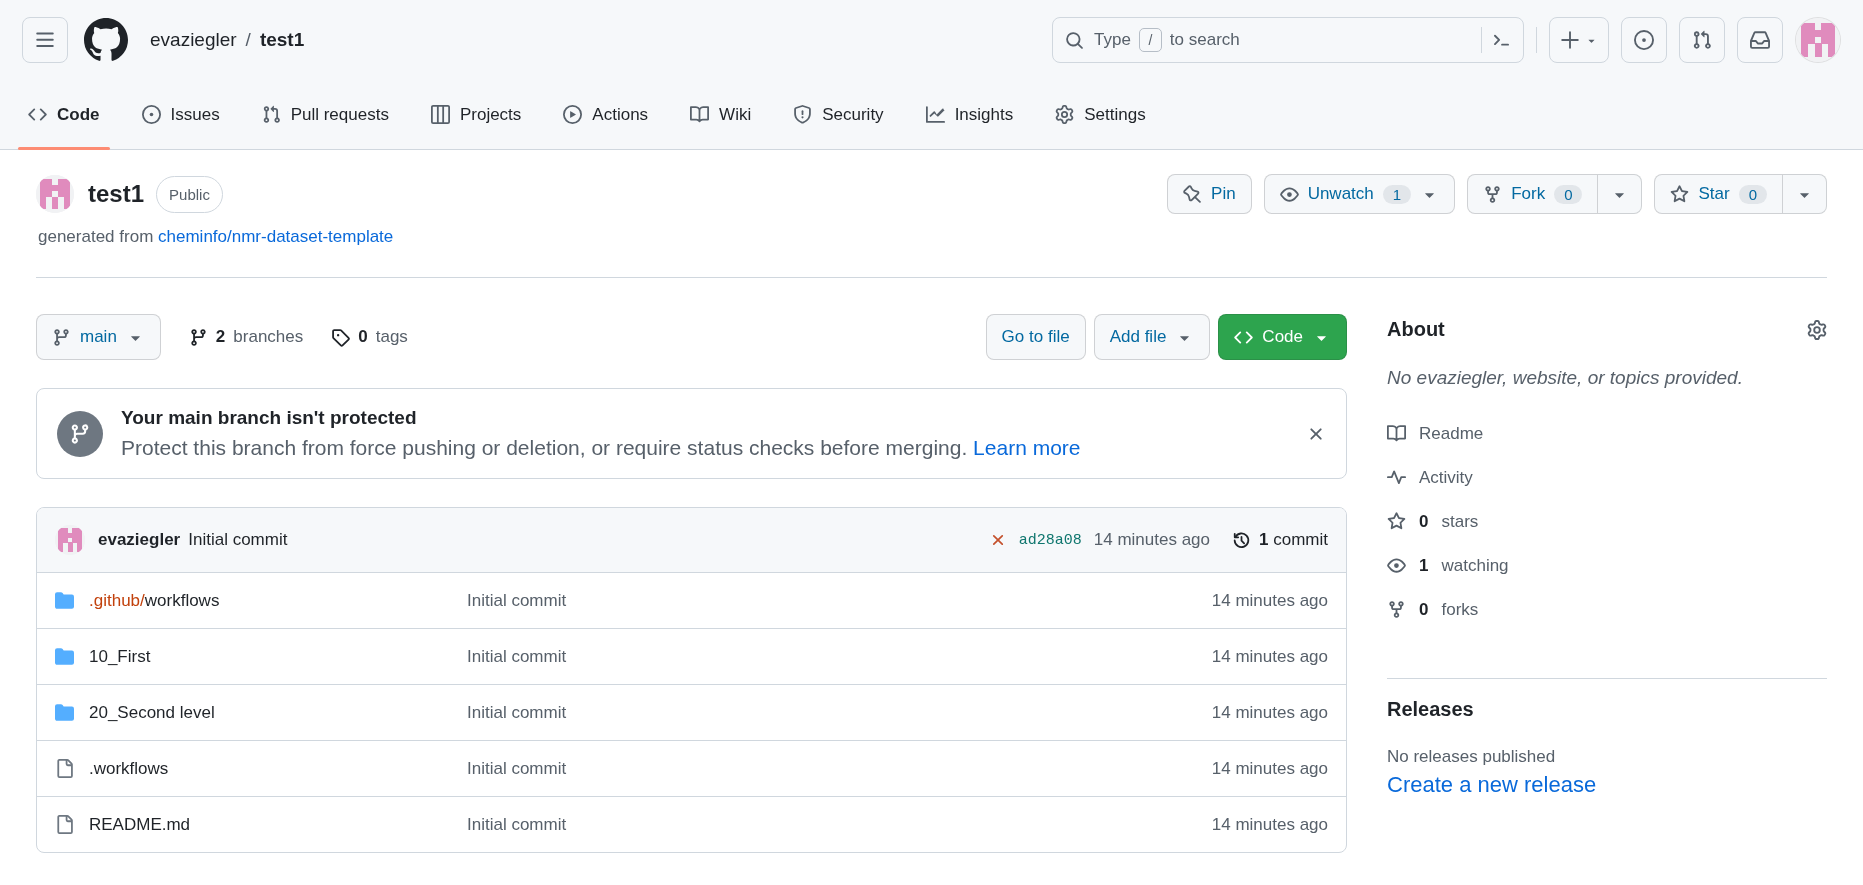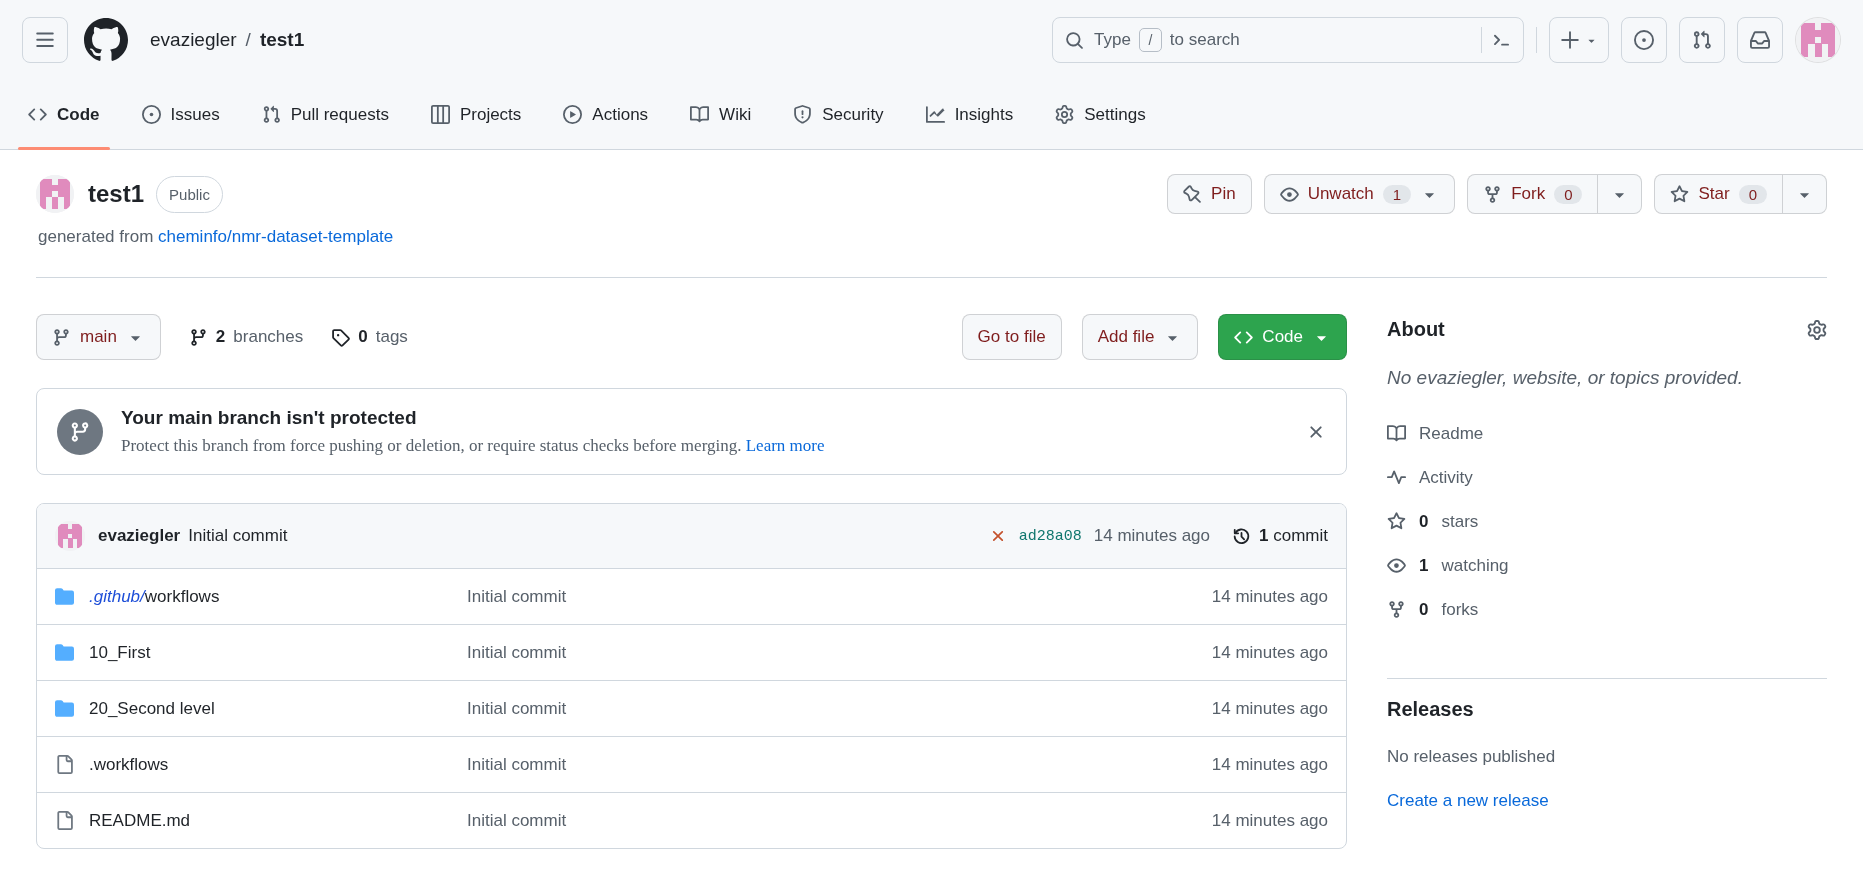--- a/index.html
+++ b/index.html
@@ -51,21 +51,21 @@
   
   .repo-header { padding:24px 36px 0; }
   .title-row { display:flex; align-items:center; }
   .identicon-wrap { border-radius:50%; overflow:hidden; background:#f1f2f4; flex:none; }
   .repo-avatar { width:38px; height:38px; margin-right:14px; }
   .repo-title { font-size:24px; font-weight:600; margin-right:12px; }
   .pill { border:1px solid #d0d7de; color:#57606a; border-radius:999px; padding:9px 12px; font-size:15px; }
   .title-actions { margin-left:auto; display:flex; align-items:center; gap:12px; }
   .btn {
     height:40px; background:#f6f8fa; border:1px solid rgba(31,35,40,.18); border-radius:8px;
-    padding:0 15px; font-size:17px; color:#7f1d1d; display:flex; align-items:center; gap:9px; white-space:nowrap;
+    padding:0 15px; font-size:17px; color:#0369a1; display:flex; align-items:center; gap:9px; white-space:nowrap;
   }
   .btn svg { width:19px; height:19px; color:#57606a; }
   .counter { background:rgba(175,184,193,.28); border-radius:999px; padding:1px 10px; font-size:15px; font-weight:500; }
   .btn-group { display:flex; }
   .btn-group .btn.seg-main { border-radius:8px 0 0 8px; }
   .btn-group .btn.seg-caret { border-radius:0 8px 8px 0; border-left:none; padding:0 12px; }
   .generated { margin:13px 0 0 2px; font-size:17px; color:#57606a; }
   .generated a { color:var(--accent); }
   .header-divider { border-bottom:1px solid #d0d7de; margin:30px 36px 0; }
 
@@ -74,31 +74,31 @@
   .main-col { flex:1; min-width:0; }
   .sidebar { width:440px; flex:none; }
 
   
   .toolbar { display:flex; align-items:center; }
   .btn.tall { height:46px; }
   .branch-btn .branch-name { font-weight:500; }
   .stat { display:flex; align-items:center; gap:8px; margin-left:28px; font-size:17px; color:#57606a; }
   .stat svg { width:19px; height:19px; color:#1f2328; }
   .stat b { color:#1f2328; font-weight:600; }
-  .toolbar-right { margin-left:auto; display:flex; align-items:center; gap:20px; }
+  .toolbar-right { margin-left:auto; display:flex; align-items:center; gap:8px; }
   .code-btn { background:var(--green); color:#fff; border:1px solid rgba(31,35,40,.15); }
   .code-btn svg { color:#fff; }
 
   
   .banner { margin-top:28px; border:1px solid #d0d7de; border-radius:8px; padding:18px 20px; display:flex; align-items:center; gap:18px; }
   .banner-icon { width:46px; height:46px; border-radius:50%; background:#6e7781; color:#fff; display:flex; align-items:center; justify-content:center; flex:none; }
   .banner-icon svg { width:22px; height:22px; }
   .banner-text { flex:1; min-width:0; }
   .banner-title { font-size:19px; font-weight:600; }
-  .banner-desc { font-size:17px; color:#57606a; margin-top:7px;font-family:Liberation Serif, serif; }
+  .banner-desc { font-size:21px; color:#57606a; margin-top:7px; }
   .banner-desc a { color:var(--accent); }
   .banner-close { color:#57606a; margin-left:4px; }
   .banner-close svg { width:20px; height:20px; }
 
   
   .file-table { margin-top:28px; border:1px solid #d0d7de; border-radius:8px; overflow:hidden; }
   .commit-row { background:#f6f8fa; display:flex; align-items:center; padding:0 18px; height:64px; font-size:17px; }
   .commit-avatar { width:30px; height:30px; margin-right:13px; }
   .commit-author { font-weight:600; margin-right:8px; }
   .commit-right { margin-left:auto; display:flex; align-items:center; }
@@ -107,38 +107,38 @@
   .commit-hash { font-family:"Liberation Mono", monospace; font-size:15px; color:#0f766e; margin-right:12px;text-align:center; }
   .commit-time { color:#57606a; margin-right:22px; }
   .history-link { display:flex; align-items:center; gap:8px; color:#1f2328; }
   .history-link svg { width:19px; height:19px; }
   .history-link b { font-weight:600; }
   .file-row { display:grid; grid-template-columns:412px 1fr auto; align-items:center; height:56px; padding:0 18px; border-top:1px solid #d0d7de; font-size:17px; }
   .cell-name { display:flex; align-items:center; gap:15px; min-width:0; }
   .f-icon svg { width:19px; height:19px; }
   .f-icon.folder { color:var(--folder); }
   .f-icon.file { color:#6e7781; }
-  .path-prefix { color:#1d4ed8;font-style:italic; }
+  .path-prefix { color:#c2410c; }
   .cell-msg { color:#57606a; }
   .cell-time { color:#57606a; text-align:right; }
 
   
   .about-head { display:flex; align-items:center; justify-content:space-between; padding-top:4px; }
   .about-title { font-size:20px; font-weight:600; }
   .gear-link { color:#57606a; }
   .gear-link svg { width:20px; height:20px; }
   .about-desc { font-style:italic; color:#57606a; font-size:19px; margin-top:24px; line-height:1.4; }
   .side-list { margin-top:20px; }
   .side-item { display:flex; align-items:center; gap:13px; padding:12px 0; font-size:17px; color:#57606a; }
   .side-item svg { width:19px; height:19px; color:#57606a; }
   .side-count { font-weight:600; color:#1f2328; }
   .side-divider { border-top:1px solid #d0d7de; margin-top:46px; }
   .releases-title { font-size:20px; font-weight:600; margin-top:19px; }
   .releases-empty { color:#57606a; font-size:17px; margin-top:26px; }
-  .releases-link { display:block; color:var(--accent); font-size:17px; margin-top:24px; }
+  .releases-link { display:block; color:var(--accent); font-size:22px; margin-top:5px; }
 </style>
 </head>
 <body style="--accent: #0969da; --underline: #fd8c73; --green: #2da44e; --folder: #54aeff; --danger: #c4512c;">
 
 <header class="gh-header">
   <button class="icon-btn">
     <span>
         <svg viewBox="0 0 16 16" fill="currentColor">
           <path d="M1 2.75A.75.75 0 0 1 1.75 2h12.5a.75.75 0 0 1 0 1.5H1.75A.75.75 0 0 1 1 2.75Zm0 5A.75.75 0 0 1 1.75 7h12.5a.75.75 0 0 1 0 1.5H1.75A.75.75 0 0 1 1 7.75ZM1.75 12h12.5a.75.75 0 0 1 0 1.5H1.75a.75.75 0 0 1 0-1.5Z"></path>
         </svg>

